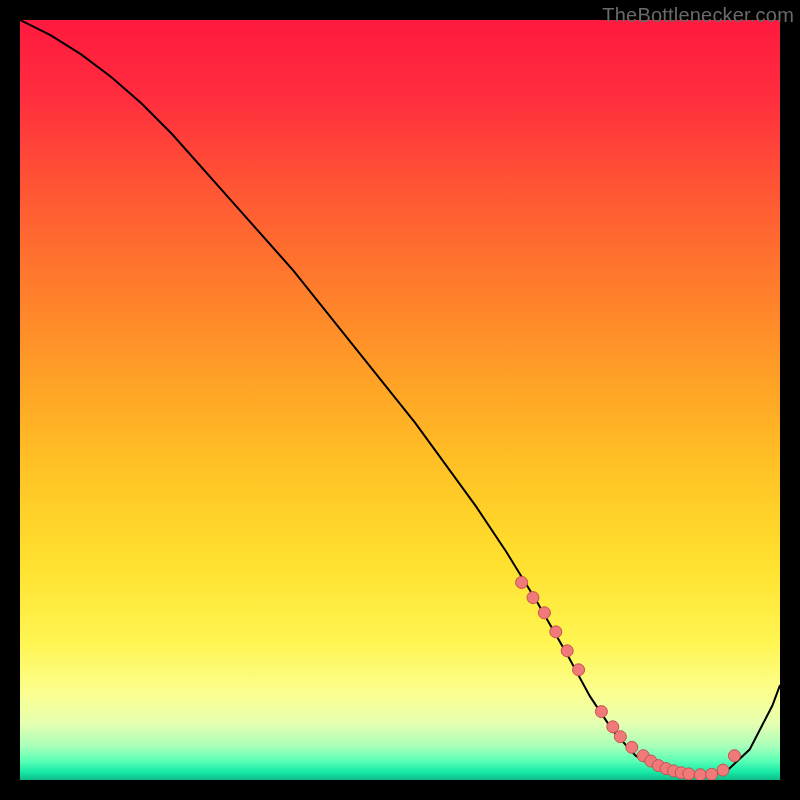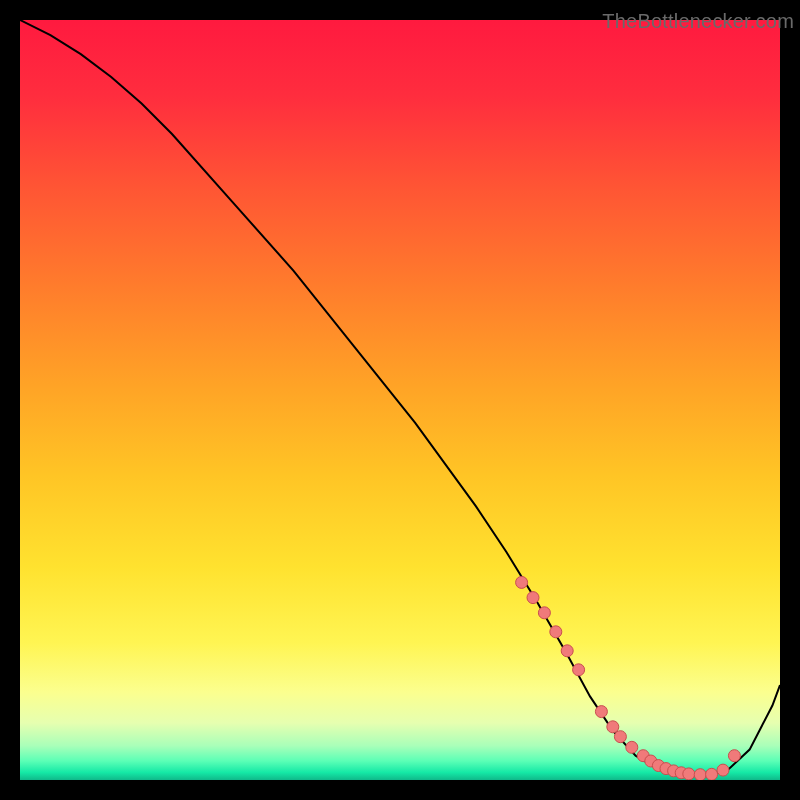--- a/index.html
+++ b/index.html
@@ -19,21 +19,21 @@
   }
   .plot {
     position: absolute;
     left: 20px;
     top: 20px;
     width: 760px;
     height: 760px;
   }
   .watermark {
     position: absolute;
-    top: 10px;
+    top: 4px;
     right: 6px;
     color: #6a6a6a;
     font-size: 20px;
     letter-spacing: 0.2px;
     font-weight: 500;
     user-select: none;
   }
 </style>
 </head>
 <body>

